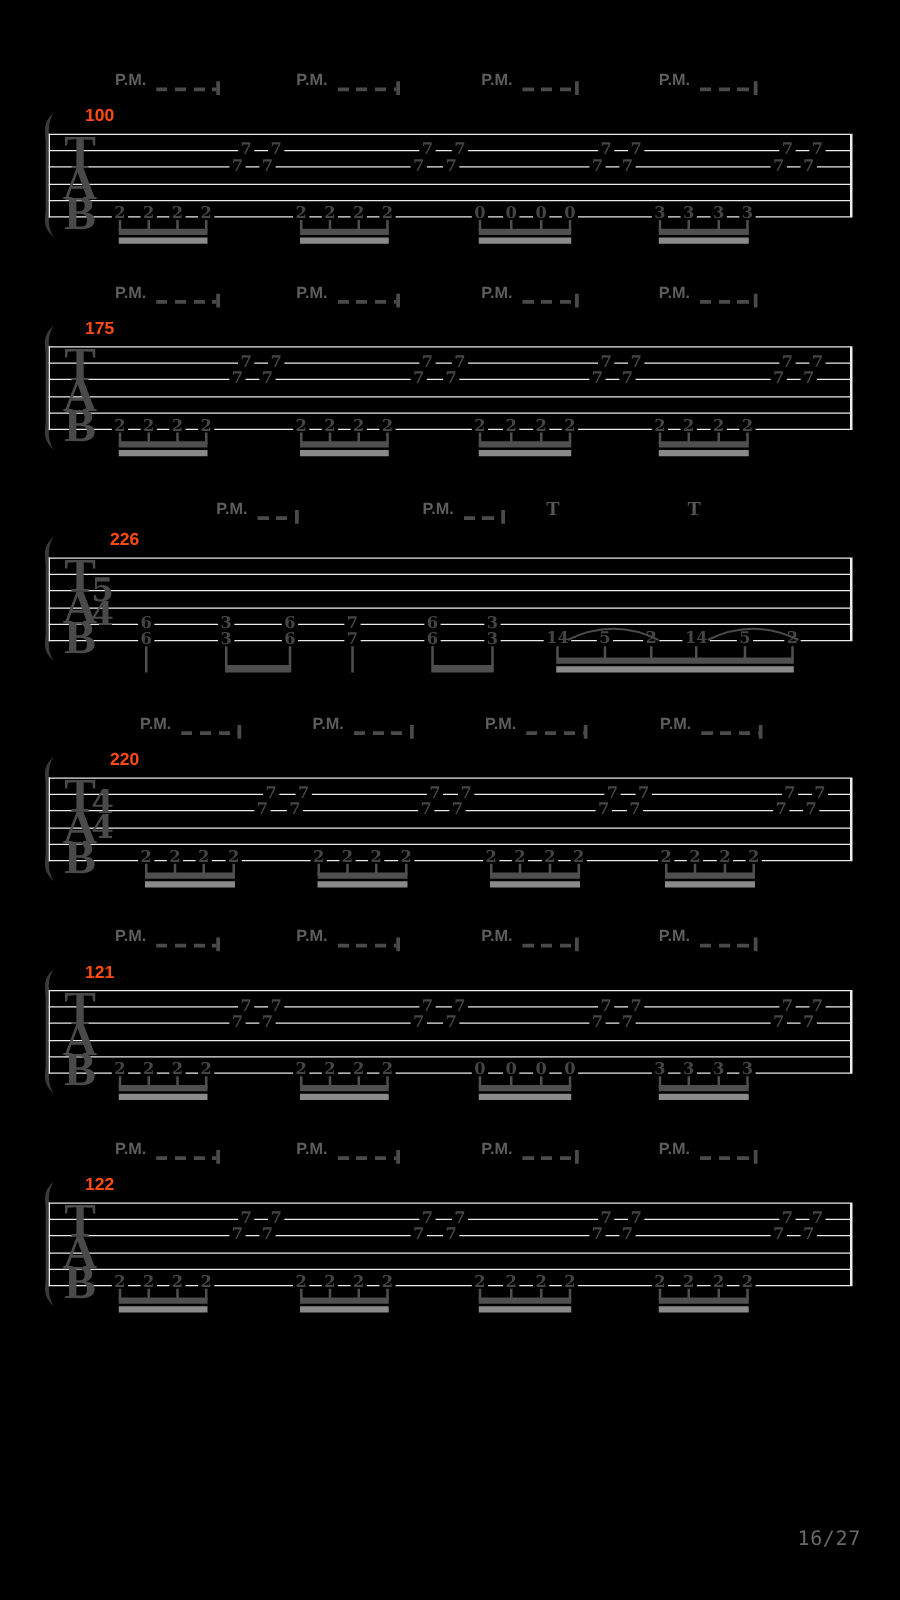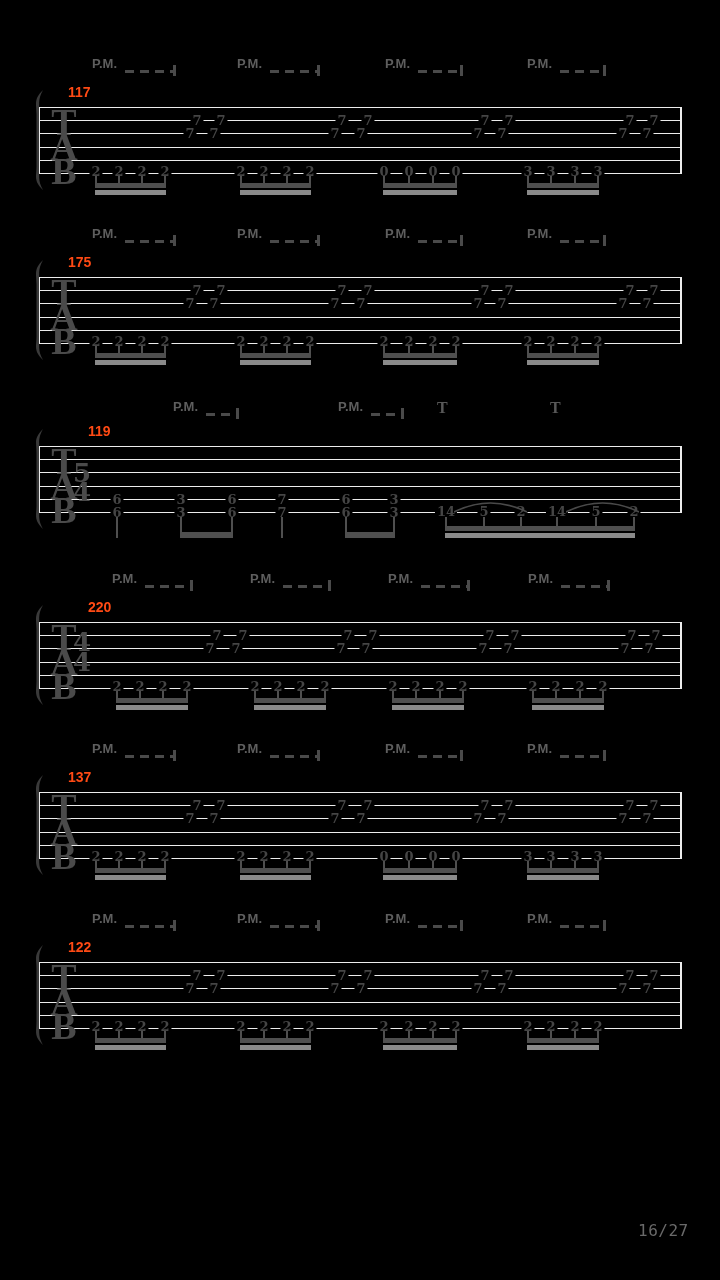--- a/index.html
+++ b/index.html
@@ -7,21 +7,21 @@
          font-family:"Liberation Sans",sans-serif;}
   .abs{position:absolute;white-space:nowrap;}
   #page-ind{position:absolute;left:638px;top:1221px;
             font:16px "DejaVu Sans Mono",monospace;letter-spacing:0.5px;}
 </style>
 </head>
 <body style="background: rgb(0, 0, 0);">
 
 <div id="score" style="background: rgb(0, 0, 0);">
   <span id="page-ind" style="color: rgb(105, 105, 105);">16/27</span>
-<div class="abs" style="left: 68px; top: 84px; font: 700 14px &quot;Liberation Sans&quot;, sans-serif; color: rgb(255, 74, 20);">117</div>
+<div class="abs" style="left: 68px; top: 84px; font: 700 14px &quot;Liberation Sans&quot;, sans-serif; color: rgb(255, 74, 20);">100</div>
     <div class="abs" style="left: 27px; top: 90px; width: 18px; height: 100px;"><svg width="18" height="100" viewBox="0 0 18 100">
         <path d="M16 0 C6.5 9.5 9.5 13 9.5 24 L9.5 76 C9.5 87 6.5 90.5 16 100 C10.5 90 12.5 86 12.5 74 L12.5 26 C12.5 14 10.5 10 16 0 Z" fill="#3a3a3a"></path>
       </svg></div>
     <div class="abs" style="left: 39px; top: 107px; width: 641px; height: 1px; background: rgb(236, 236, 236);"></div>
     <div class="abs" style="left: 39px; top: 120.2px; width: 641px; height: 1px; background: rgb(236, 236, 236);"></div>
     <div class="abs" style="left: 39px; top: 133.4px; width: 641px; height: 1px; background: rgb(236, 236, 236);"></div>
     <div class="abs" style="left: 39px; top: 146.6px; width: 641px; height: 1px; background: rgb(236, 236, 236);"></div>
     <div class="abs" style="left: 39px; top: 159.8px; width: 641px; height: 1px; background: rgb(236, 236, 236);"></div>
     <div class="abs" style="left: 39px; top: 173px; width: 641px; height: 1px; background: rgb(236, 236, 236);"></div>
     <div class="abs" style="left: 39px; top: 107px; width: 1px; height: 67px; background: rgb(236, 236, 236);"></div>
@@ -173,21 +173,21 @@
     <div class="abs" style="left: 528px; top: 340.5px; transform: translate(-50%, -50%); font: 700 13px / 13px &quot;DejaVu Serif&quot;, serif; color: rgb(69, 69, 69); background: rgb(0, 0, 0); padding: 0px 2px;">2</div>
     <div class="abs" style="left: 527px; top: 346px; width: 2px; height: 9px; background: rgb(79, 79, 79);"></div>
     <div class="abs" style="left: 551px; top: 340.5px; transform: translate(-50%, -50%); font: 700 13px / 13px &quot;DejaVu Serif&quot;, serif; color: rgb(69, 69, 69); background: rgb(0, 0, 0); padding: 0px 2px;">2</div>
     <div class="abs" style="left: 550px; top: 346px; width: 2px; height: 9px; background: rgb(79, 79, 79);"></div>
     <div class="abs" style="left: 575px; top: 340.5px; transform: translate(-50%, -50%); font: 700 13px / 13px &quot;DejaVu Serif&quot;, serif; color: rgb(69, 69, 69); background: rgb(0, 0, 0); padding: 0px 2px;">2</div>
     <div class="abs" style="left: 574px; top: 346px; width: 2px; height: 9px; background: rgb(79, 79, 79);"></div>
     <div class="abs" style="left: 598px; top: 340.5px; transform: translate(-50%, -50%); font: 700 13px / 13px &quot;DejaVu Serif&quot;, serif; color: rgb(69, 69, 69); background: rgb(0, 0, 0); padding: 0px 2px;">2</div>
     <div class="abs" style="left: 597px; top: 346px; width: 2px; height: 9px; background: rgb(79, 79, 79);"></div>
     <div class="abs" style="left: 527px; top: 353px; width: 72px; height: 4.5px; background: rgb(79, 79, 79);"></div>
     <div class="abs" style="left: 527px; top: 360px; width: 72px; height: 5px; background: rgb(138, 138, 138);"></div>
-    <div class="abs" style="left: 88px; top: 423px; font: 700 14px &quot;Liberation Sans&quot;, sans-serif; color: rgb(255, 74, 20);">119</div>
+    <div class="abs" style="left: 88px; top: 423px; font: 700 14px &quot;Liberation Sans&quot;, sans-serif; color: rgb(255, 74, 20);">226</div>
     <div class="abs" style="left: 27px; top: 429px; width: 18px; height: 100px;"><svg width="18" height="100" viewBox="0 0 18 100">
         <path d="M16 0 C6.5 9.5 9.5 13 9.5 24 L9.5 76 C9.5 87 6.5 90.5 16 100 C10.5 90 12.5 86 12.5 74 L12.5 26 C12.5 14 10.5 10 16 0 Z" fill="#3a3a3a"></path>
       </svg></div>
     <div class="abs" style="left: 39px; top: 446px; width: 641px; height: 1px; background: rgb(236, 236, 236);"></div>
     <div class="abs" style="left: 39px; top: 459.2px; width: 641px; height: 1px; background: rgb(236, 236, 236);"></div>
     <div class="abs" style="left: 39px; top: 472.4px; width: 641px; height: 1px; background: rgb(236, 236, 236);"></div>
     <div class="abs" style="left: 39px; top: 485.6px; width: 641px; height: 1px; background: rgb(236, 236, 236);"></div>
     <div class="abs" style="left: 39px; top: 498.8px; width: 641px; height: 1px; background: rgb(236, 236, 236);"></div>
     <div class="abs" style="left: 39px; top: 512px; width: 641px; height: 1px; background: rgb(236, 236, 236);"></div>
     <div class="abs" style="left: 39px; top: 446px; width: 1px; height: 67px; background: rgb(236, 236, 236);"></div>
@@ -323,21 +323,21 @@
     <div class="abs" style="left: 533px; top: 685.5px; transform: translate(-50%, -50%); font: 700 13px / 13px &quot;DejaVu Serif&quot;, serif; color: rgb(69, 69, 69); background: rgb(0, 0, 0); padding: 0px 2px;">2</div>
     <div class="abs" style="left: 532px; top: 691px; width: 2px; height: 9px; background: rgb(79, 79, 79);"></div>
     <div class="abs" style="left: 556px; top: 685.5px; transform: translate(-50%, -50%); font: 700 13px / 13px &quot;DejaVu Serif&quot;, serif; color: rgb(69, 69, 69); background: rgb(0, 0, 0); padding: 0px 2px;">2</div>
     <div class="abs" style="left: 555px; top: 691px; width: 2px; height: 9px; background: rgb(79, 79, 79);"></div>
     <div class="abs" style="left: 580px; top: 685.5px; transform: translate(-50%, -50%); font: 700 13px / 13px &quot;DejaVu Serif&quot;, serif; color: rgb(69, 69, 69); background: rgb(0, 0, 0); padding: 0px 2px;">2</div>
     <div class="abs" style="left: 579px; top: 691px; width: 2px; height: 9px; background: rgb(79, 79, 79);"></div>
     <div class="abs" style="left: 603px; top: 685.5px; transform: translate(-50%, -50%); font: 700 13px / 13px &quot;DejaVu Serif&quot;, serif; color: rgb(69, 69, 69); background: rgb(0, 0, 0); padding: 0px 2px;">2</div>
     <div class="abs" style="left: 602px; top: 691px; width: 2px; height: 9px; background: rgb(79, 79, 79);"></div>
     <div class="abs" style="left: 532px; top: 698px; width: 72px; height: 4.5px; background: rgb(79, 79, 79);"></div>
     <div class="abs" style="left: 532px; top: 705px; width: 72px; height: 5px; background: rgb(138, 138, 138);"></div>
-    <div class="abs" style="left: 68px; top: 769px; font: 700 14px &quot;Liberation Sans&quot;, sans-serif; color: rgb(255, 74, 20);">137</div>
+    <div class="abs" style="left: 68px; top: 769px; font: 700 14px &quot;Liberation Sans&quot;, sans-serif; color: rgb(255, 74, 20);">121</div>
     <div class="abs" style="left: 27px; top: 775px; width: 18px; height: 100px;"><svg width="18" height="100" viewBox="0 0 18 100">
         <path d="M16 0 C6.5 9.5 9.5 13 9.5 24 L9.5 76 C9.5 87 6.5 90.5 16 100 C10.5 90 12.5 86 12.5 74 L12.5 26 C12.5 14 10.5 10 16 0 Z" fill="#3a3a3a"></path>
       </svg></div>
     <div class="abs" style="left: 39px; top: 792px; width: 641px; height: 1px; background: rgb(236, 236, 236);"></div>
     <div class="abs" style="left: 39px; top: 805.2px; width: 641px; height: 1px; background: rgb(236, 236, 236);"></div>
     <div class="abs" style="left: 39px; top: 818.4px; width: 641px; height: 1px; background: rgb(236, 236, 236);"></div>
     <div class="abs" style="left: 39px; top: 831.6px; width: 641px; height: 1px; background: rgb(236, 236, 236);"></div>
     <div class="abs" style="left: 39px; top: 844.8px; width: 641px; height: 1px; background: rgb(236, 236, 236);"></div>
     <div class="abs" style="left: 39px; top: 858px; width: 641px; height: 1px; background: rgb(236, 236, 236);"></div>
     <div class="abs" style="left: 39px; top: 792px; width: 1px; height: 67px; background: rgb(236, 236, 236);"></div>

